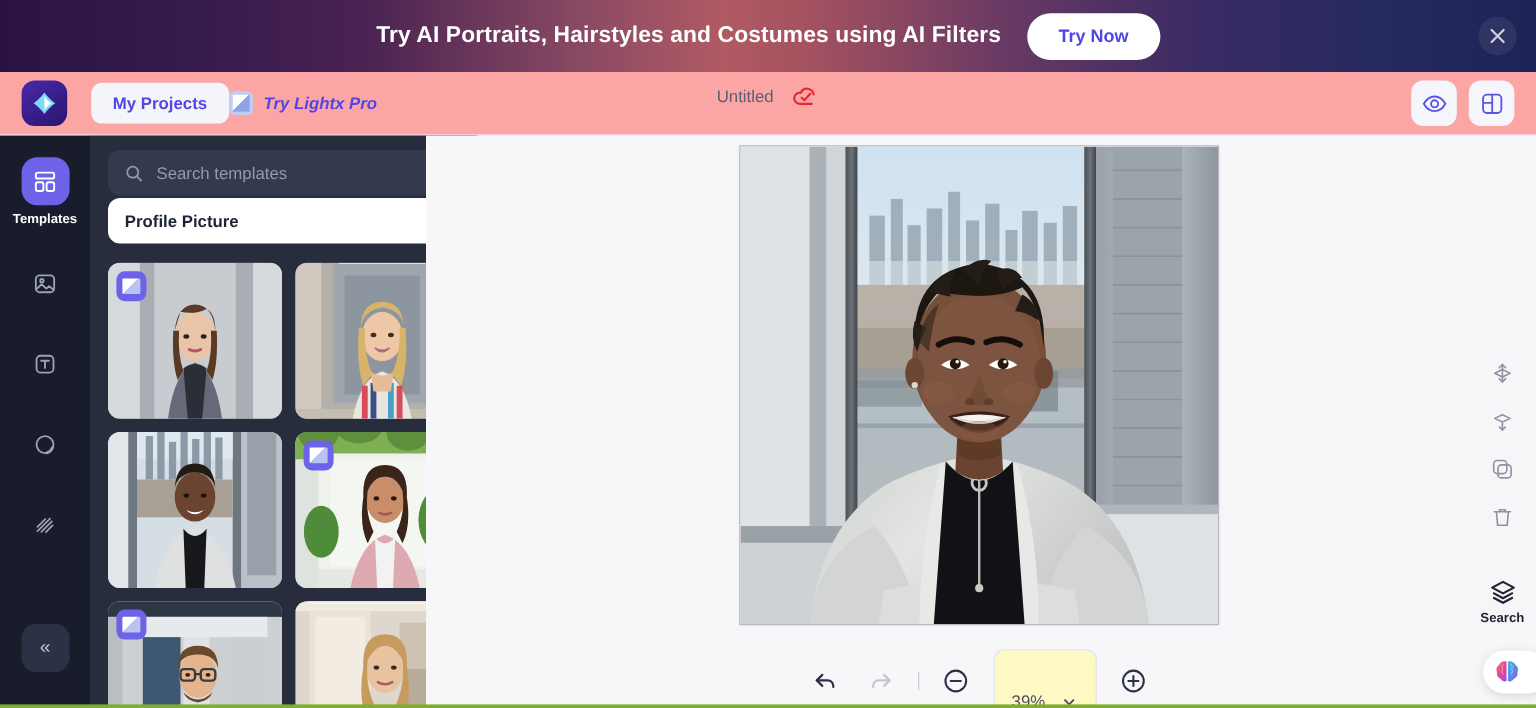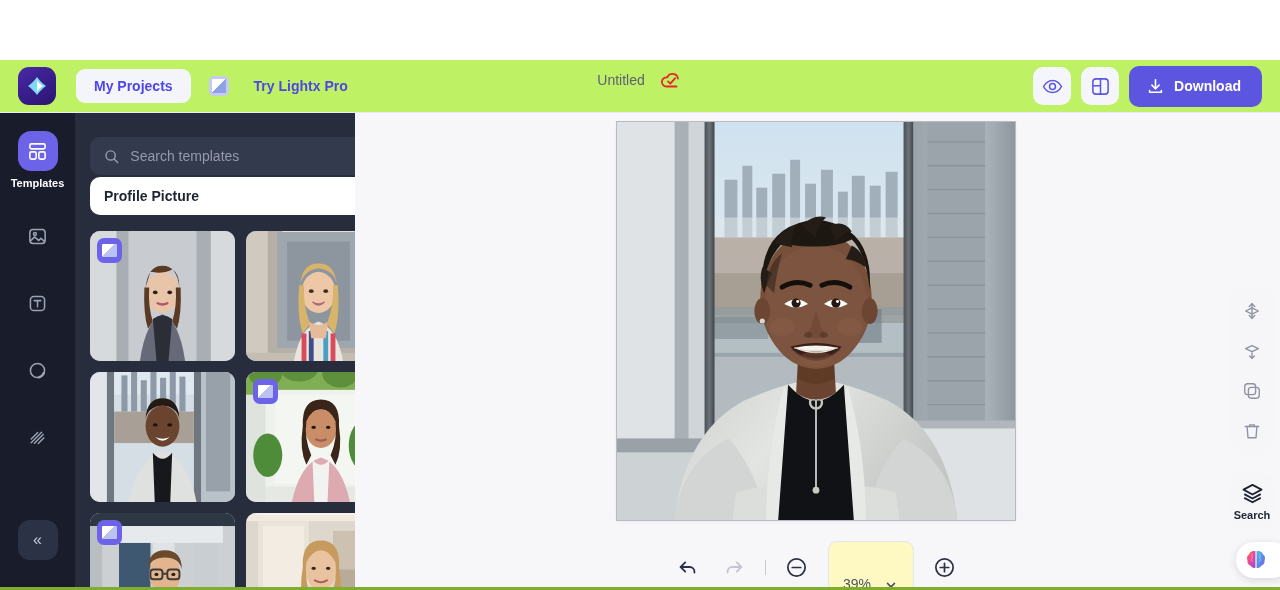--- a/index.html
+++ b/index.html
@@ -35,39 +35,39 @@
     width: 32px; height: 32px; border-radius: 50%;
     background: rgba(255,255,255,.07);
     display: flex; align-items: center; justify-content: center;
     cursor: pointer;
   }
   .banner-close svg { stroke: #cfd0dd; }
 
   
   .topnav {
     position: absolute; left: 0; top: 60px; width: 1280px; height: 53px;
-    background: #bef264; border-bottom: 1px solid #e9ecf5;
+    background: #fca5a5; border-bottom: 1px solid #e9ecf5;
     display: flex; align-items: center;
   }
   .logo {
     width: 38px; height: 38px; margin-left: 18px; border-radius: 11px;
     background: linear-gradient(145deg, #4b2aa8 0%, #3a1f8f 45%, #2b1570 100%);
     display: flex; align-items: center; justify-content: center;
     flex-shrink: 0;
   }
   .nav-pill {
     margin-left: 20px; padding: 9px 18px; border-radius: 9px;
     background: #f4f4fb; color: #4f46e5;
     font-size: 14px; font-weight: bold; cursor: pointer;
     white-space: nowrap;
   }
   .nav-pro {
-    margin-left: 18px; display: flex; align-items: center; gap: 25px;
+    display: flex; align-items: center; gap: 9px;
     color: #4f46e5; font-size: 14px; font-weight: bold;
-    cursor: pointer; white-space: nowrap;
+    cursor: pointer; white-space: nowrap; font-style: italic;
   }
   .pro-badge-sm {
     width: 20px; height: 20px; border-radius: 5px;
     background: #c3cbf2; position: relative; overflow: hidden;
     flex-shrink: 0;
   }
   .pro-badge-sm::after {
     content: ""; position: absolute; left: 3px; top: 3px;
     width: 14px; height: 14px;
     background: linear-gradient(135deg, #ffffff 0 48%, #8fa2e8 48% 100%);
@@ -119,21 +119,21 @@
     width: 40px; height: 40px; border-radius: 12px;
     background: #2c3246; color: #c3c7d6;
     display: flex; align-items: center; justify-content: center;
     font-size: 16px; cursor: pointer;
   }
 
   
   .panel {
     position: absolute; left: 75px; top: 113px; width: 336px; height: 477px;
     background: #282d3d; border-top-right-radius: 16px;
-    padding: 24px 20px 0 15px; overflow: hidden;
+    padding: 12px 20px 0 15px; overflow: hidden;
   }
   .search-box {
     height: 38px; border-radius: 10px; background: #343a4d;
     display: flex; align-items: center; padding: 0 14px; gap: 11px;
     cursor: text;
   }
   .search-input {
     background: transparent; border: none; outline: none;
     color: #eceef5; font-size: 14px; width: 100%;
     font-family: "Liberation Sans", sans-serif;
@@ -225,20 +225,29 @@
   .bottom-edge {
     position: absolute; left: 0; bottom: 0; width: 1280px; height: 3px;
     background: #7fae2f;
   }
 </style>
 </head>
 <body>
 
 <div class="app">
 
+  <div class="banner">
+    <span class="banner-text">Try AI Portraits, Hairstyles and Costumes using AI Filters</span>
+    <button class="try-now">Try Now</button>
+    <div class="banner-close">
+      <svg width="14" height="14" viewBox="0 0 14 14" fill="none" stroke-width="1.9" stroke-linecap="round">
+        <path d="M2 2 L12 12 M12 2 L2 12"></path>
+      </svg>
+    </div>
+  </div>
 
   <div class="topnav">
     <div class="logo">
       <svg width="22" height="22" viewBox="0 0 22 22" fill="none">
         <path d="M11 2 C14 6 16 8 20 11 C16 14 14 16 11 20 C8 16 6 14 2 11 C6 8 8 6 11 2 Z" fill="#7fd9f5"></path>
         <path d="M11 5 C12.6 7.8 14.2 9.4 17 11 C14.2 12.6 12.6 14.2 11 17 Z" fill="#ffffff"></path>
       </svg>
     </div>
     <div class="nav-pill">My Projects</div>
     <div class="nav-pro">
@@ -263,28 +272,20 @@
           <circle cx="11" cy="11" r="3.1"></circle>
         </svg>
       </div>
       <div class="icon-btn">
         <svg width="21" height="21" viewBox="0 0 22 22" fill="none" stroke="#5b55e0" stroke-width="1.6" stroke-linejoin="round">
           <rect x="3" y="3" width="16" height="16" rx="3.4"></rect>
           <path d="M3 10.2 H11 V19"></path>
           <path d="M11 3 V10.2"></path>
         </svg>
       </div>
-      <button class="download-btn">
-        <svg width="19" height="19" viewBox="0 0 20 20" fill="none" stroke="#ffffff" stroke-width="1.7" stroke-linecap="round" stroke-linejoin="round">
-          <path d="M10 3 V12"></path>
-          <path d="M6.2 8.6 L10 12.4 L13.8 8.6"></path>
-          <path d="M3.8 14.2 V16 H16.2 V14.2"></path>
-        </svg>
-        <span>Download</span>
-      </button>
     </div>
   </div>
 
   <div class="rail">
 
     <div class="rail-item active">
       <div class="rail-icon-box">
         <svg width="21" height="21" viewBox="0 0 22 22" fill="none" stroke="#ffffff" stroke-width="1.7" stroke-linejoin="round">
           <rect x="3" y="3" width="16" height="5.2" rx="1.7"></rect>
           <rect x="3" y="11.4" width="6.6" height="7.6" rx="1.7"></rect>

